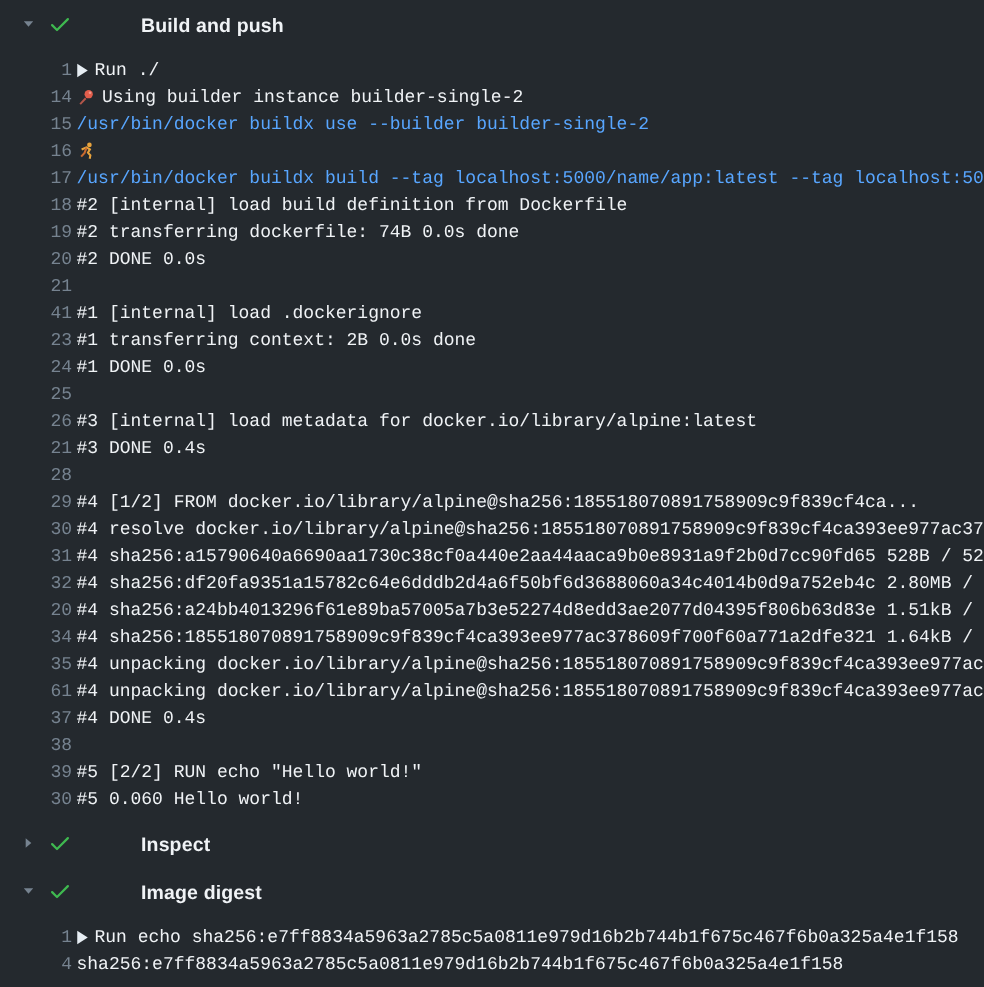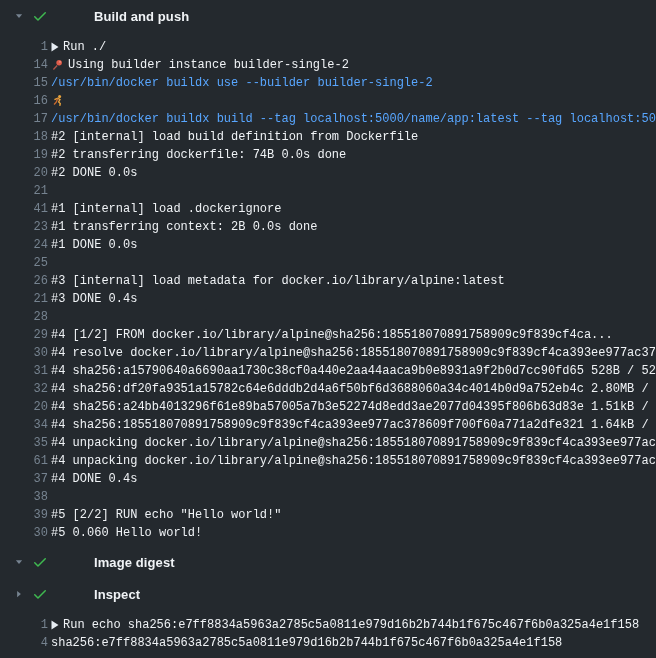--- a/index.html
+++ b/index.html
@@ -95,42 +95,42 @@
       <div class="log-line"><span class="ln">35</span><span class="lc"><span>#4 unpacking docker.io/library/alpine@sha256:185518070891758909c9f839cf4ca393ee977ac378609f700f60a771a2dfe321</span></span></div>
       <div class="log-line"><span class="ln">61</span><span class="lc"><span>#4 unpacking docker.io/library/alpine@sha256:185518070891758909c9f839cf4ca393ee977ac378609f700f60a771a2dfe321</span></span></div>
       <div class="log-line"><span class="ln">37</span><span class="lc"><span>#4 DONE 0.4s</span></span></div>
       <div class="log-line"><span class="ln">38</span><span class="lc"><span></span></span></div>
       <div class="log-line"><span class="ln">39</span><span class="lc"><span>#5 [2/2] RUN echo "Hello world!"</span></span></div>
       <div class="log-line"><span class="ln">30</span><span class="lc"><span>#5 0.060 Hello world!</span></span></div>
     </div>
     <div class="section-header">
       <span class="chev icon">
         <svg width="10" height="10" viewBox="0 0 16 16">
+          <polygon points="5,3 11,8 5,13" fill="#768390"></polygon>
+        </svg>
+      </span>
+      <span class="check icon">
+        <svg width="16" height="16" viewBox="0 0 16 16">
+          <path fill="#3fb950" d="M13.78 4.22a.75.75 0 0 1 0 1.06l-7.25 7.25a.75.75 0 0 1-1.06 0L2.22 9.28a.75.75 0 1 1 1.06-1.06L6 10.94l6.72-6.72a.75.75 0 0 1 1.06 0Z"></path>
+        </svg>
+      </span>
+      <span class="section-title">Inspect</span>
+    </div>
+    <div class="section-header">
+      <span class="chev icon">
+        <svg width="10" height="10" viewBox="0 0 16 16">
           <polygon points="3,5 13,5 8,11" fill="#768390"></polygon>
         </svg>
       </span>
       <span class="check icon">
         <svg width="16" height="16" viewBox="0 0 16 16">
           <path fill="#3fb950" d="M13.78 4.22a.75.75 0 0 1 0 1.06l-7.25 7.25a.75.75 0 0 1-1.06 0L2.22 9.28a.75.75 0 1 1 1.06-1.06L6 10.94l6.72-6.72a.75.75 0 0 1 1.06 0Z"></path>
         </svg>
       </span>
       <span class="section-title">Image digest</span>
     </div>
-    <div class="section-header">
-      <span class="chev icon">
-        <svg width="10" height="10" viewBox="0 0 16 16">
-          <polygon points="5,3 11,8 5,13" fill="#768390"></polygon>
-        </svg>
-      </span>
-      <span class="check icon">
-        <svg width="16" height="16" viewBox="0 0 16 16">
-          <path fill="#3fb950" d="M13.78 4.22a.75.75 0 0 1 0 1.06l-7.25 7.25a.75.75 0 0 1-1.06 0L2.22 9.28a.75.75 0 1 1 1.06-1.06L6 10.94l6.72-6.72a.75.75 0 0 1 1.06 0Z"></path>
-        </svg>
-      </span>
-      <span class="section-title">Inspect</span>
-    </div>
     <div class="lines">
       <div class="log-line"><span class="ln">1</span><span class="lc"><span class="icon"><svg width="8" height="10" viewBox="0 0 8 10">
               <polygon points="0.5,0.5 7.5,5 0.5,9.5" fill="#e6edf3"></polygon>
             </svg></span><span>Run echo sha256:e7ff8834a5963a2785c5a0811e979d16b2b744b1f675c467f6b0a325a4e1f158</span></span></div>
       <div class="log-line"><span class="ln">4</span><span class="lc"><span>sha256:e7ff8834a5963a2785c5a0811e979d16b2b744b1f675c467f6b0a325a4e1f158</span></span></div>
     </div>
   </div>
 
 </body></html>

